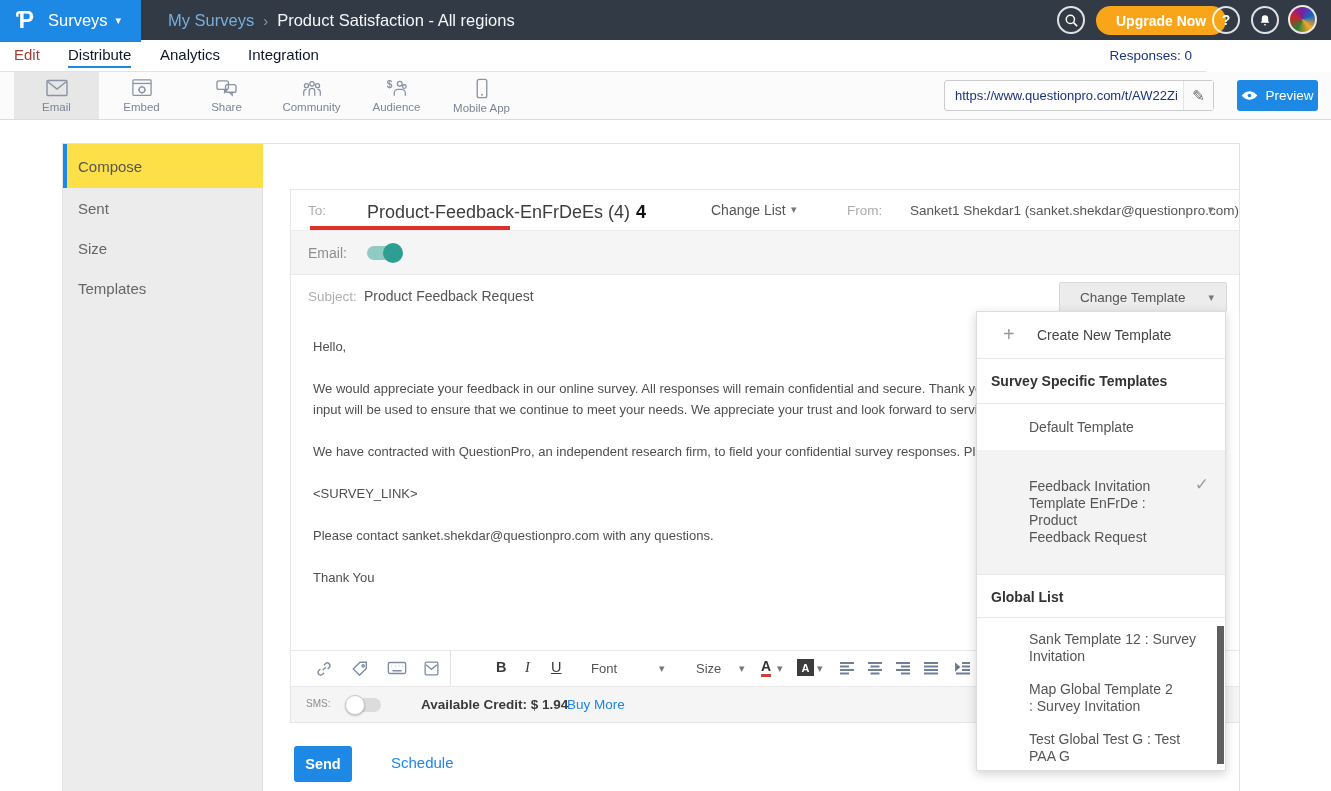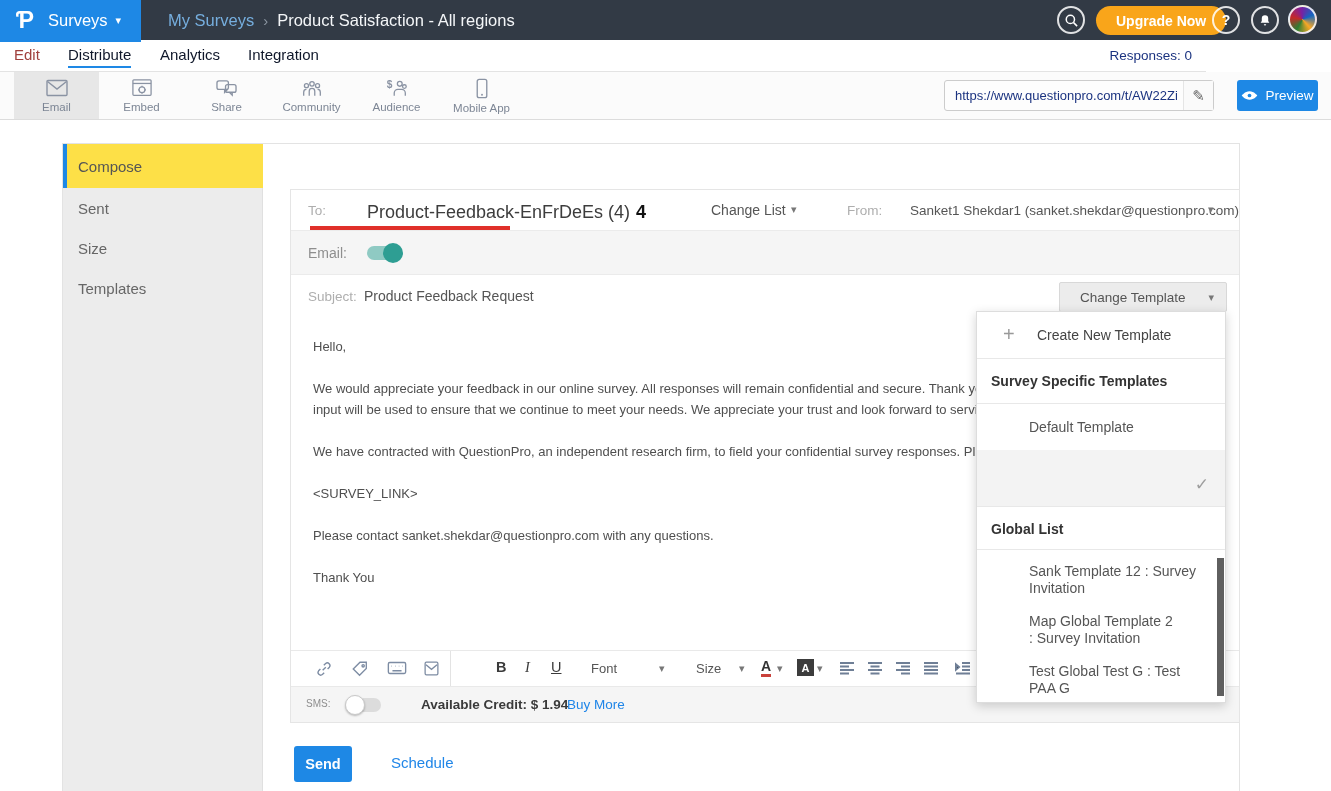--- a/index.html
+++ b/index.html
@@ -346,20 +346,23 @@
     <span class="plus">+</span>
     <span class="txt">Create New Template</span>
   </div>
   <div class="tpl-div"></div>
   <div class="tpl-header">
     <span class="txt">Survey Specific Templates</span>
   </div>
   <div class="tpl-div"></div>
   <div class="tpl-item tpl-default">Default Template</div>
   <div class="tpl-item tpl-selected">
+    <span style="white-space:pre-line;">Feedback Invitation
+Template EnFrDe  : Product
+Feedback Request</span>
     <span class="tpl-check">✓</span>
   </div>
   <div class="tpl-div"></div>
   <div class="tpl-header" style="height:42px;">
     <span class="txt">Global List</span>
   </div>
   <div class="tpl-div"></div>
   <div class="tpl-scroll">
     <div class="tpl-item tpl-g">Sank Template 12  : Survey
 Invitation</div>

